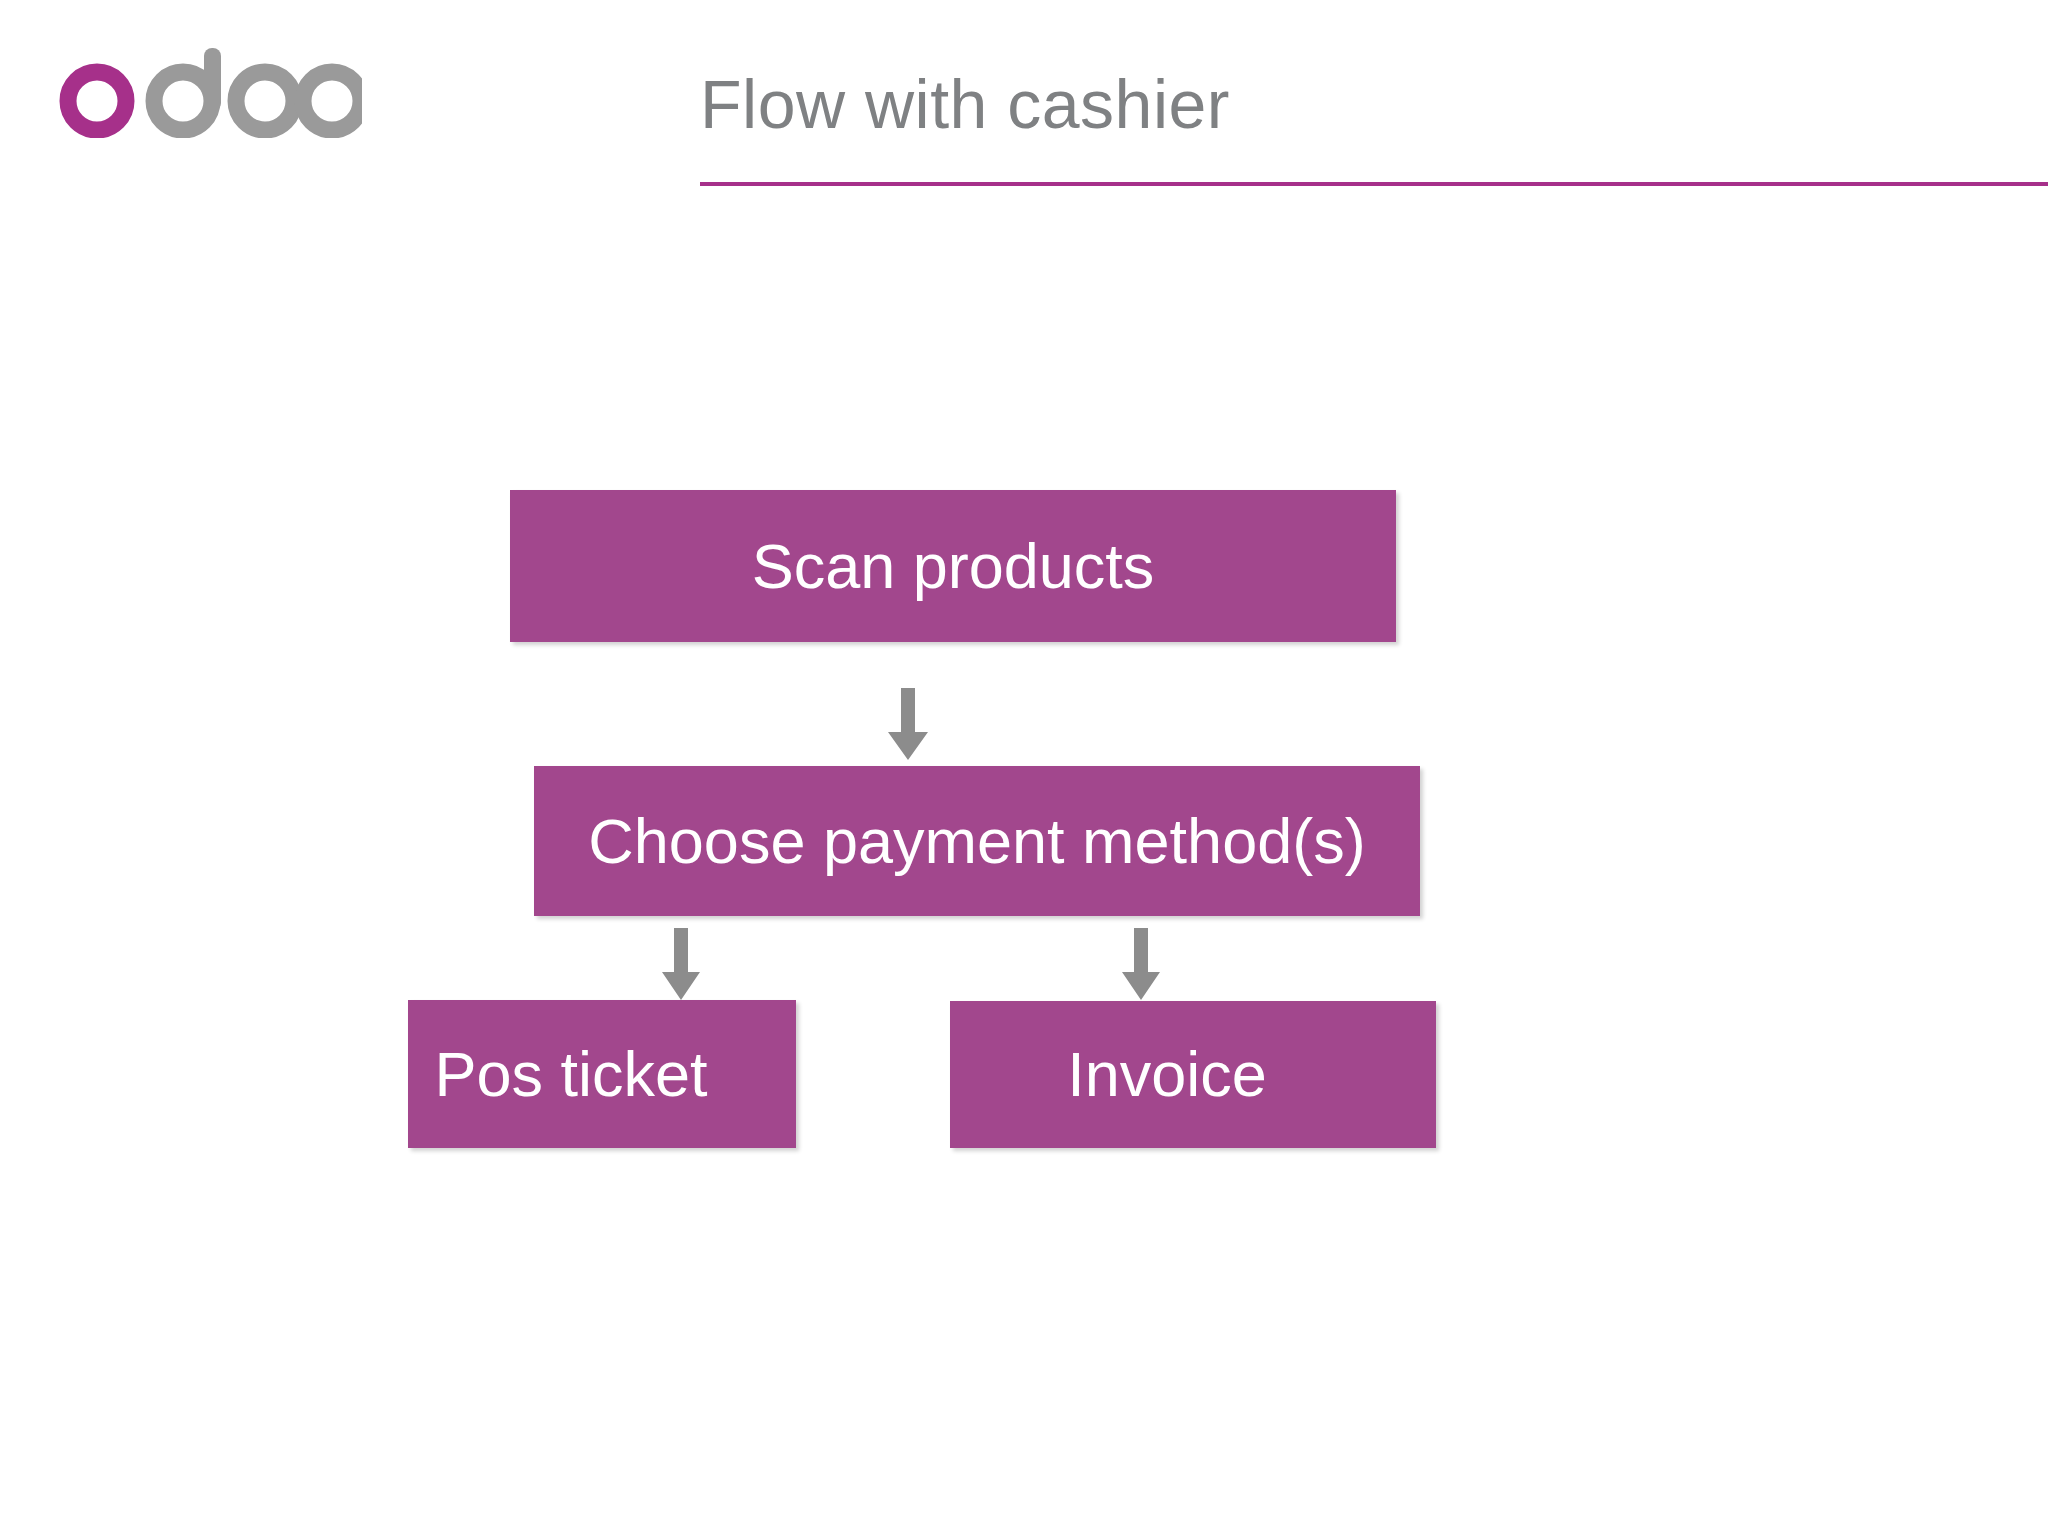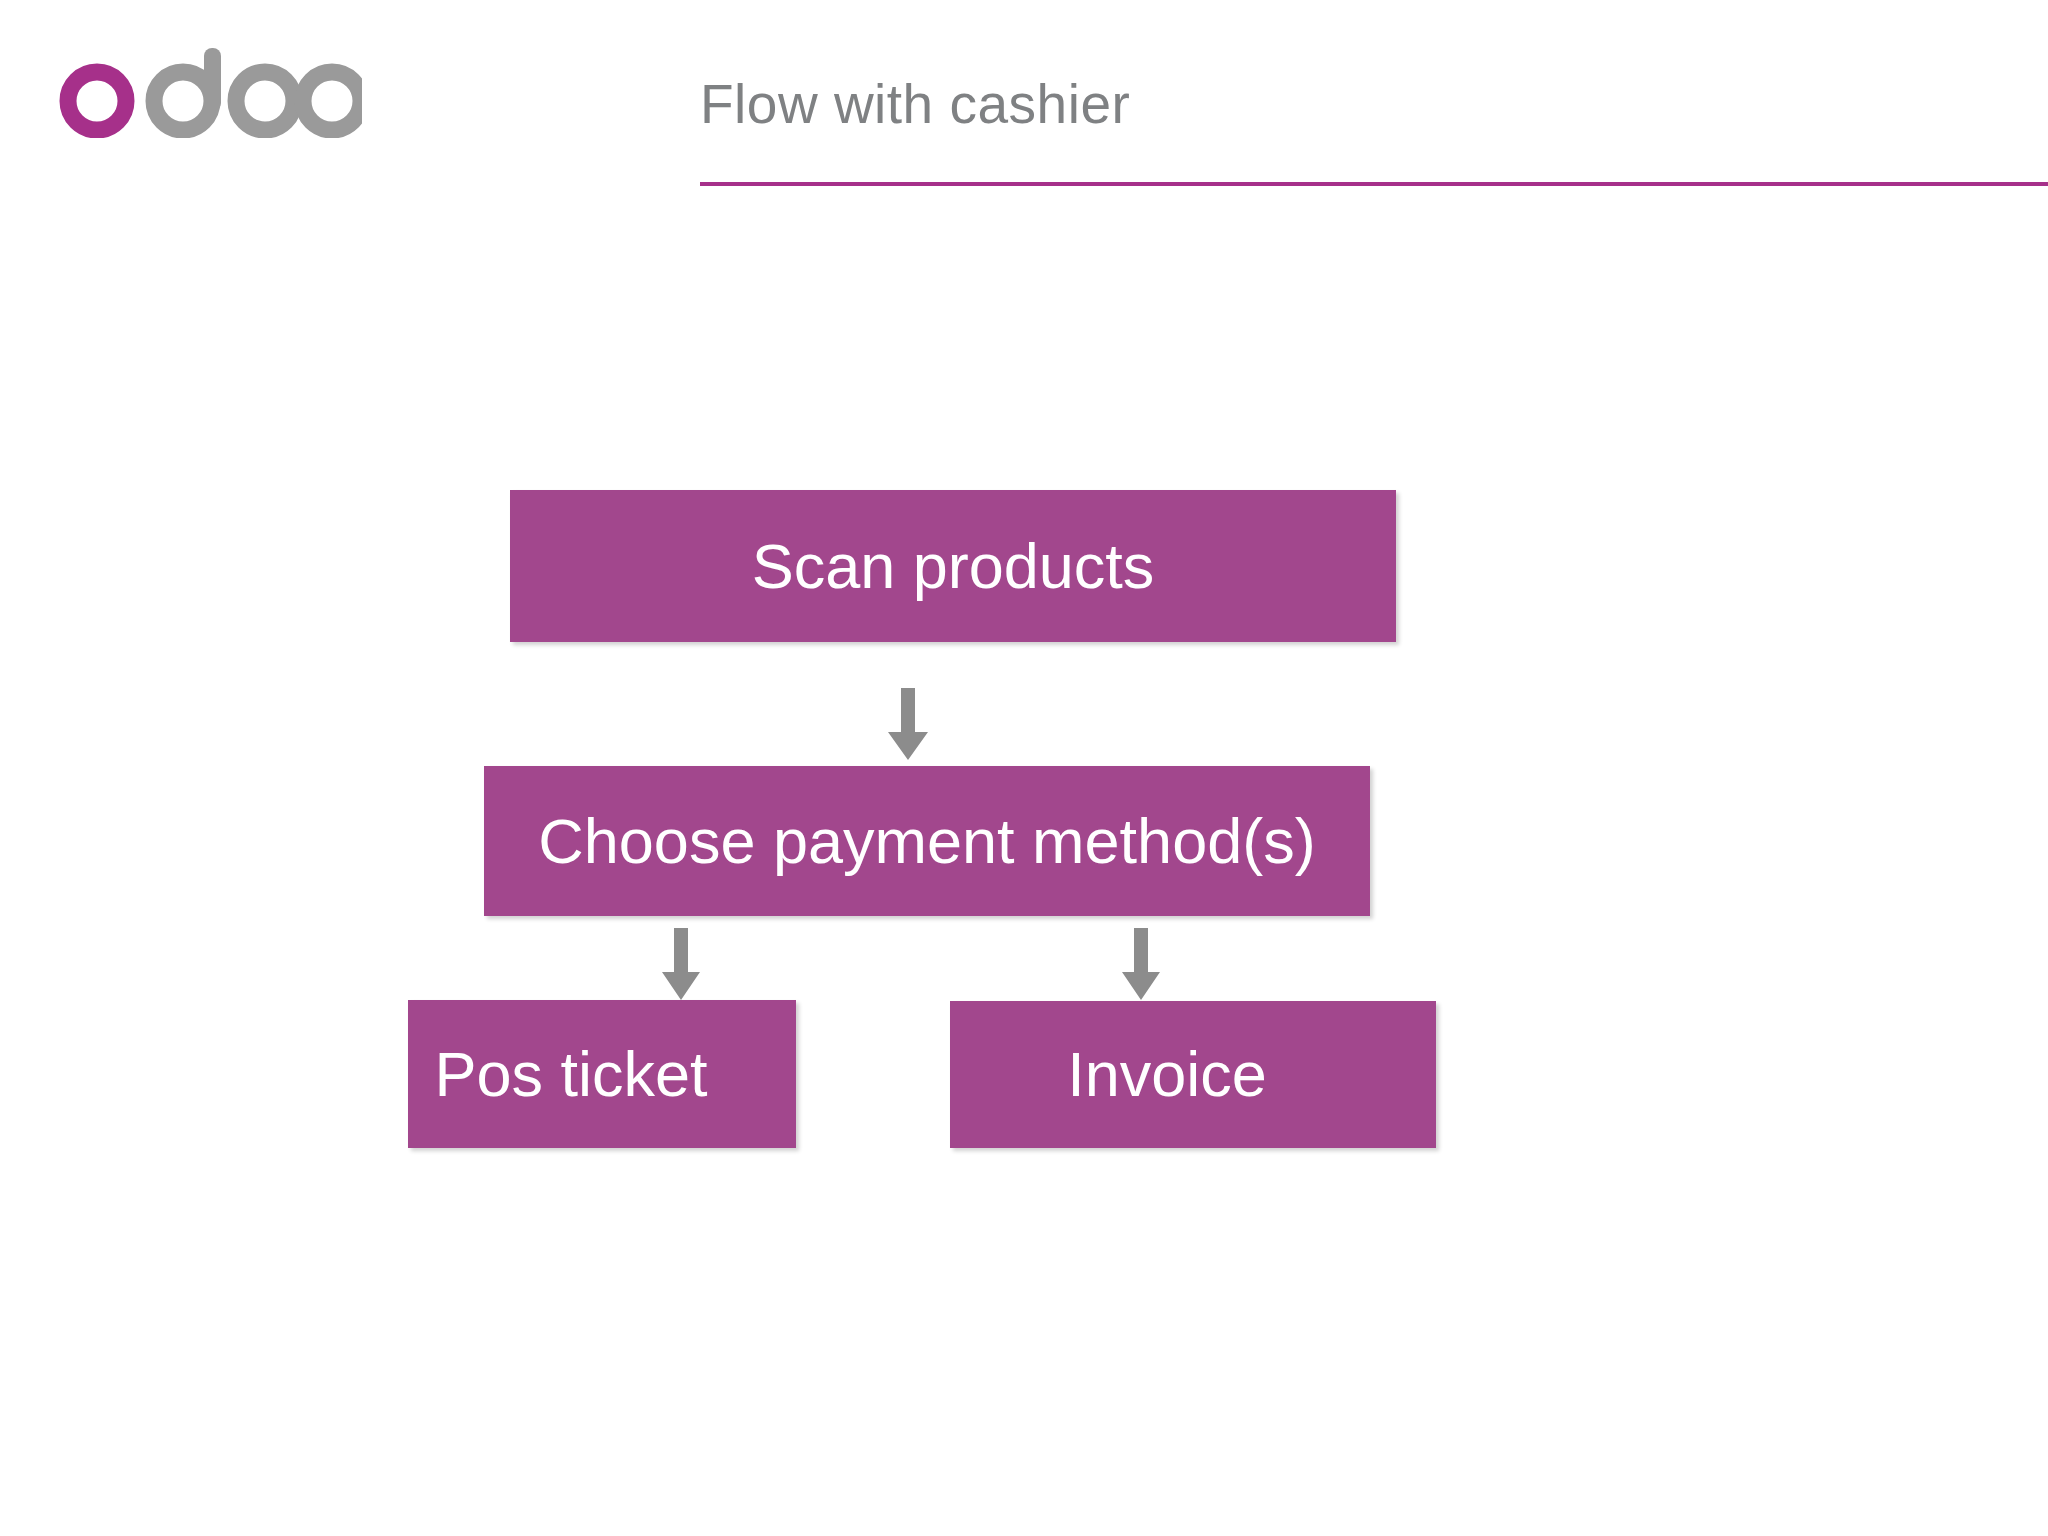--- a/index.html
+++ b/index.html
@@ -33,21 +33,21 @@
   }
 
   
   .title {
     position: absolute;
     left: 700px;
     top: 52px;
     width: 1348px;
     height: 104px;
     color: #7f8183;
-    font-size: 55px;
+    font-size: 68px;
     line-height: 104px;
     font-weight: 400;
     letter-spacing: 0.5px;
     white-space: nowrap;
     text-align: left;
   }
   .title-rule {
     position: absolute;
     left: 700px;
     top: 182px;
@@ -74,21 +74,21 @@
     align-items: center;
     justify-content: center;
     font-size: 63px;
     font-weight: 400;
     line-height: 1.15;
     text-align: center;
     box-sizing: border-box;
   }
 
   #box-scan        { left: 510px;  top: 490px;  width: 886px; height: 152px; }
-  #box-payment     { left: 484px;  top: 766px;  width: 886px; height: 150px; }
+  #box-payment     { left: 534px;  top: 766px;  width: 886px; height: 150px; }
   #box-pos-ticket  { left: 408px;  top: 1000px; width: 388px; height: 148px; padding-right: 62px; }
   #box-invoice     { left: 950px;  top: 1001px; width: 486px; height: 147px; padding-right: 52px; }
 
   
   .arrow {
     position: absolute;
   }
   .arrow svg { display: block; }
 
   #arrow-scan-to-payment   { left: 888px;  top: 688px; width: 40px; height: 72px; }

